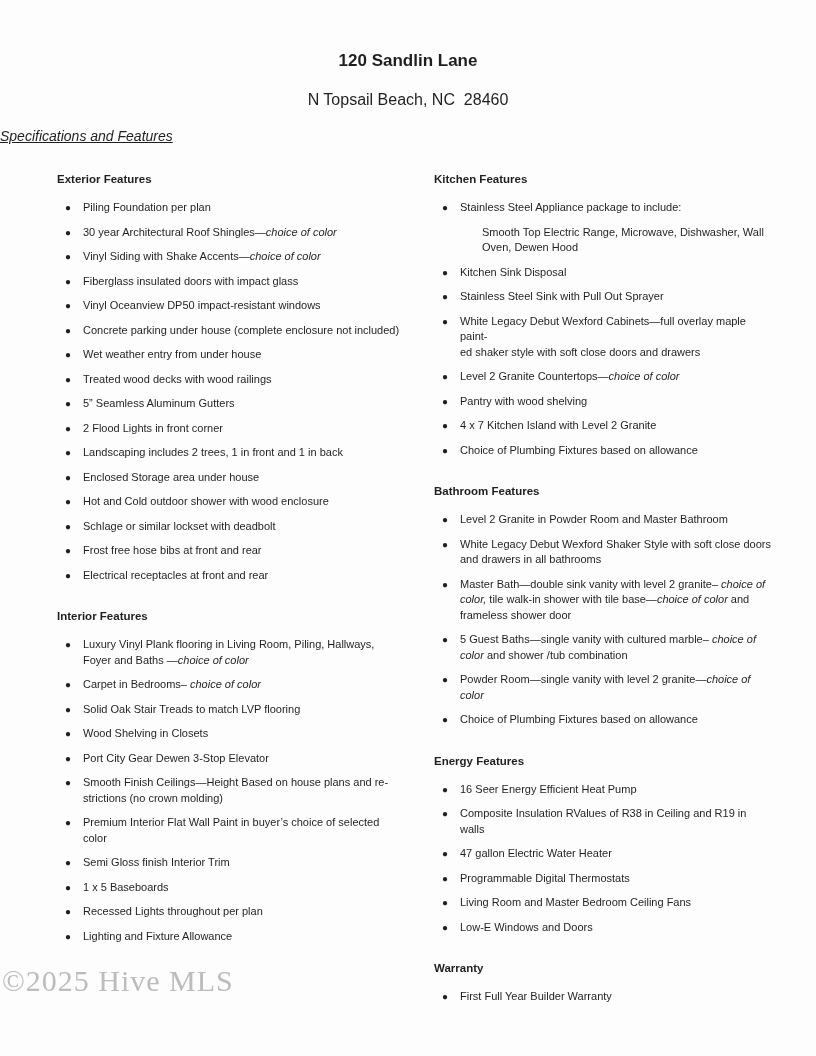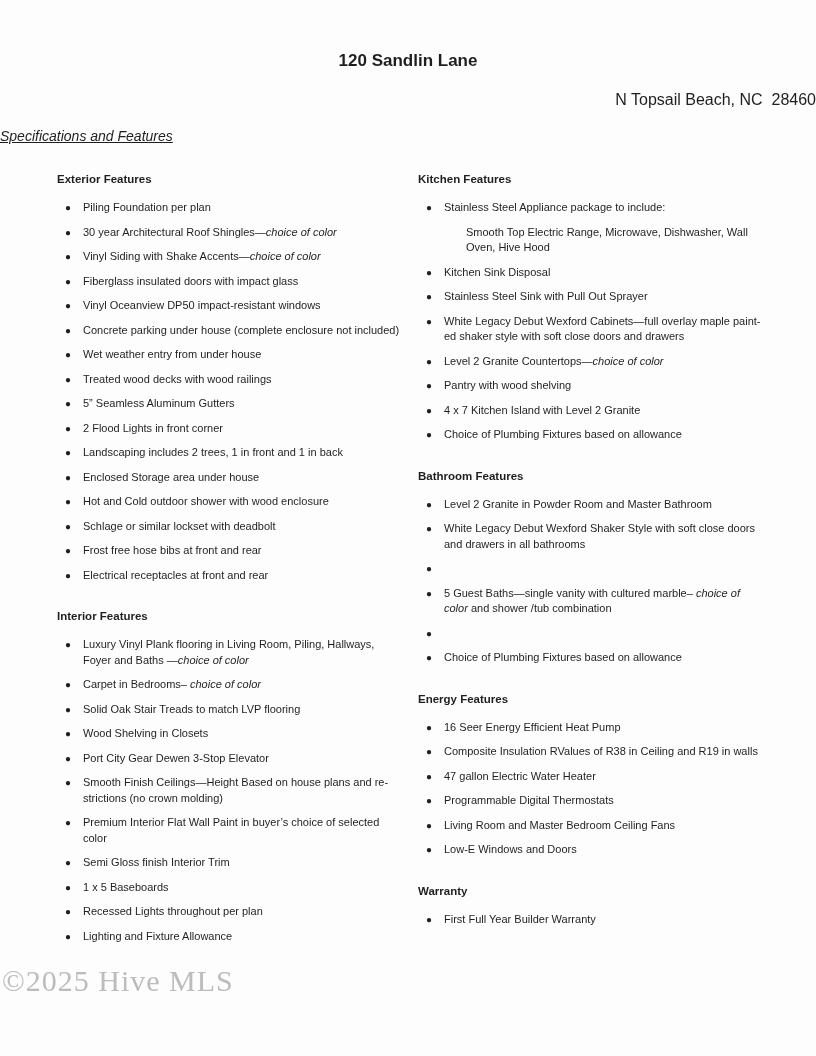--- a/index.html
+++ b/index.html
@@ -23,39 +23,40 @@
   }
   .doc-title {
     padding-top: 50px;
     text-align: center;
     font-size: 17px;
     font-weight: bold;
     line-height: 21px;
   }
   .doc-subtitle {
     margin-top: 19px;
-    text-align: right;
+    text-align: center;
     font-size: 16px;
     line-height: 20px;
     white-space: pre;
   }
   .doc-heading {
     margin-top: 17px;
     text-align: left;
     font-size: 14px;
     font-style: italic;
     text-decoration: underline;
     line-height: 18px;
   }
   .columns {
     margin-top: 27px;
     padding-left: 57px;
     padding-right: 44px;
     display: flex;
     align-items: flex-start;
+    gap: 16px;
   }
   .column.left {
     width: 352px;
     flex: 0 0 352px;
     margin-right: 9px;
   }
   .column.right {
     flex: 1;
     min-width: 0;
   }
@@ -234,21 +235,21 @@
       </div>
     <div class="column right">
         <div class="feature-section">
           <div class="section-title">Kitchen Features</div>
           <ul class="feature-list">
             <li class="feature-item">
               <span class="bullet">●</span>
               <span class="txt"><span>Stainless Steel Appliance package to include:</span></span>
             </li>
             <li class="feature-item sub">
-              <span class="txt"><span>Smooth Top Electric Range, Microwave, Dishwasher, Wall</span><br><span>Oven, Hive Hood</span></span>
+              <span class="txt"><span>Smooth Top Electric Range, Microwave, Dishwasher, Wall</span><br><span>Oven, Dewen Hood</span></span>
             </li>
             <li class="feature-item">
               <span class="bullet">●</span>
               <span class="txt"><span>Kitchen Sink Disposal</span></span>
             </li>
             <li class="feature-item">
               <span class="bullet">●</span>
               <span class="txt"><span>Stainless Steel Sink with Pull Out Sprayer</span></span>
             </li>
             <li class="feature-item">
@@ -279,27 +280,29 @@
             <li class="feature-item">
               <span class="bullet">●</span>
               <span class="txt"><span>Level 2 Granite in Powder Room and Master Bathroom</span></span>
             </li>
             <li class="feature-item">
               <span class="bullet">●</span>
               <span class="txt"><span>White Legacy Debut Wexford Shaker Style with soft close doors</span><br><span>and drawers in all bathrooms</span></span>
             </li>
             <li class="feature-item">
               <span class="bullet">●</span>
+              <span class="txt"><span>Master Bath—double sink vanity with level 2 granite– </span><span class="it">choice of</span><br><span class="it">color,</span><span> tile walk-in shower with tile base—</span><span class="it">choice of color</span><span> and</span><br><span>frameless shower door</span></span>
             </li>
             <li class="feature-item">
               <span class="bullet">●</span>
               <span class="txt"><span>5 Guest Baths—single vanity with cultured marble– </span><span class="it">choice of</span><br><span class="it">color</span><span> and shower /tub combination</span></span>
             </li>
             <li class="feature-item">
               <span class="bullet">●</span>
+              <span class="txt"><span>Powder Room—single vanity with level 2 granite—</span><span class="it">choice of color</span></span>
             </li>
             <li class="feature-item">
               <span class="bullet">●</span>
               <span class="txt"><span>Choice of Plumbing Fixtures based on allowance</span></span>
             </li>
           </ul>
         </div>
         <div class="feature-section">
           <div class="section-title">Energy Features</div>
           <ul class="feature-list">

